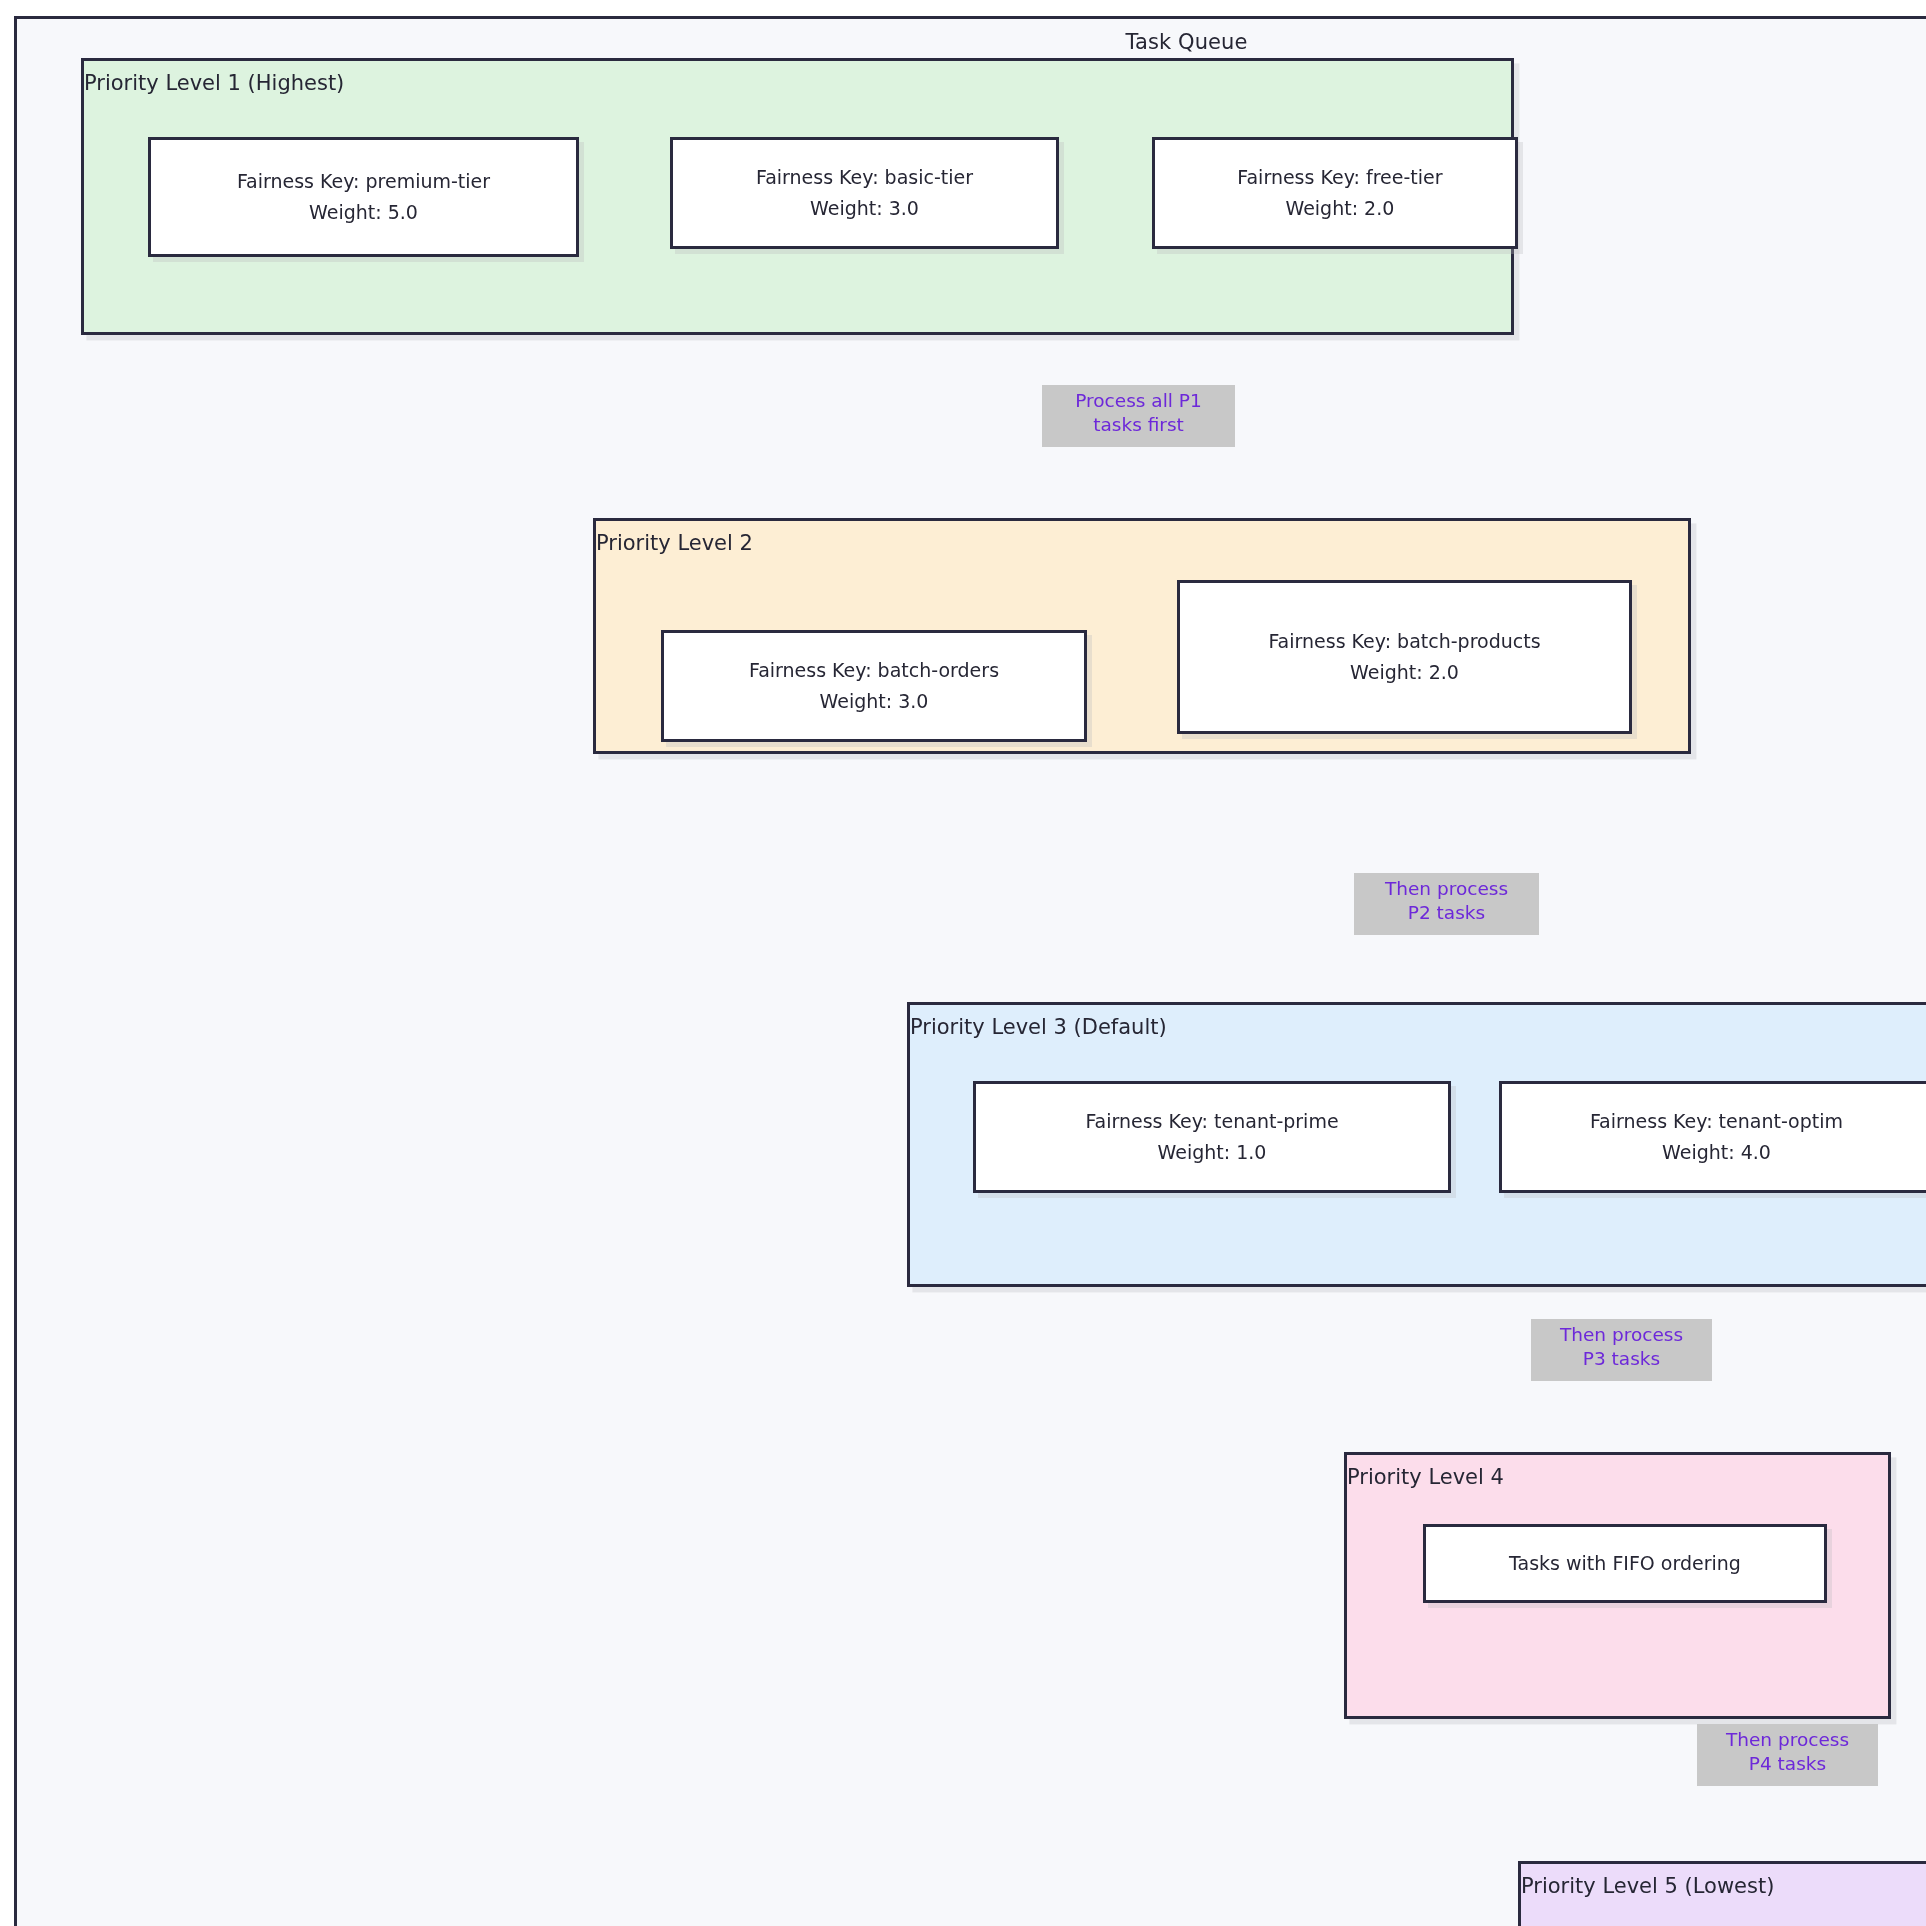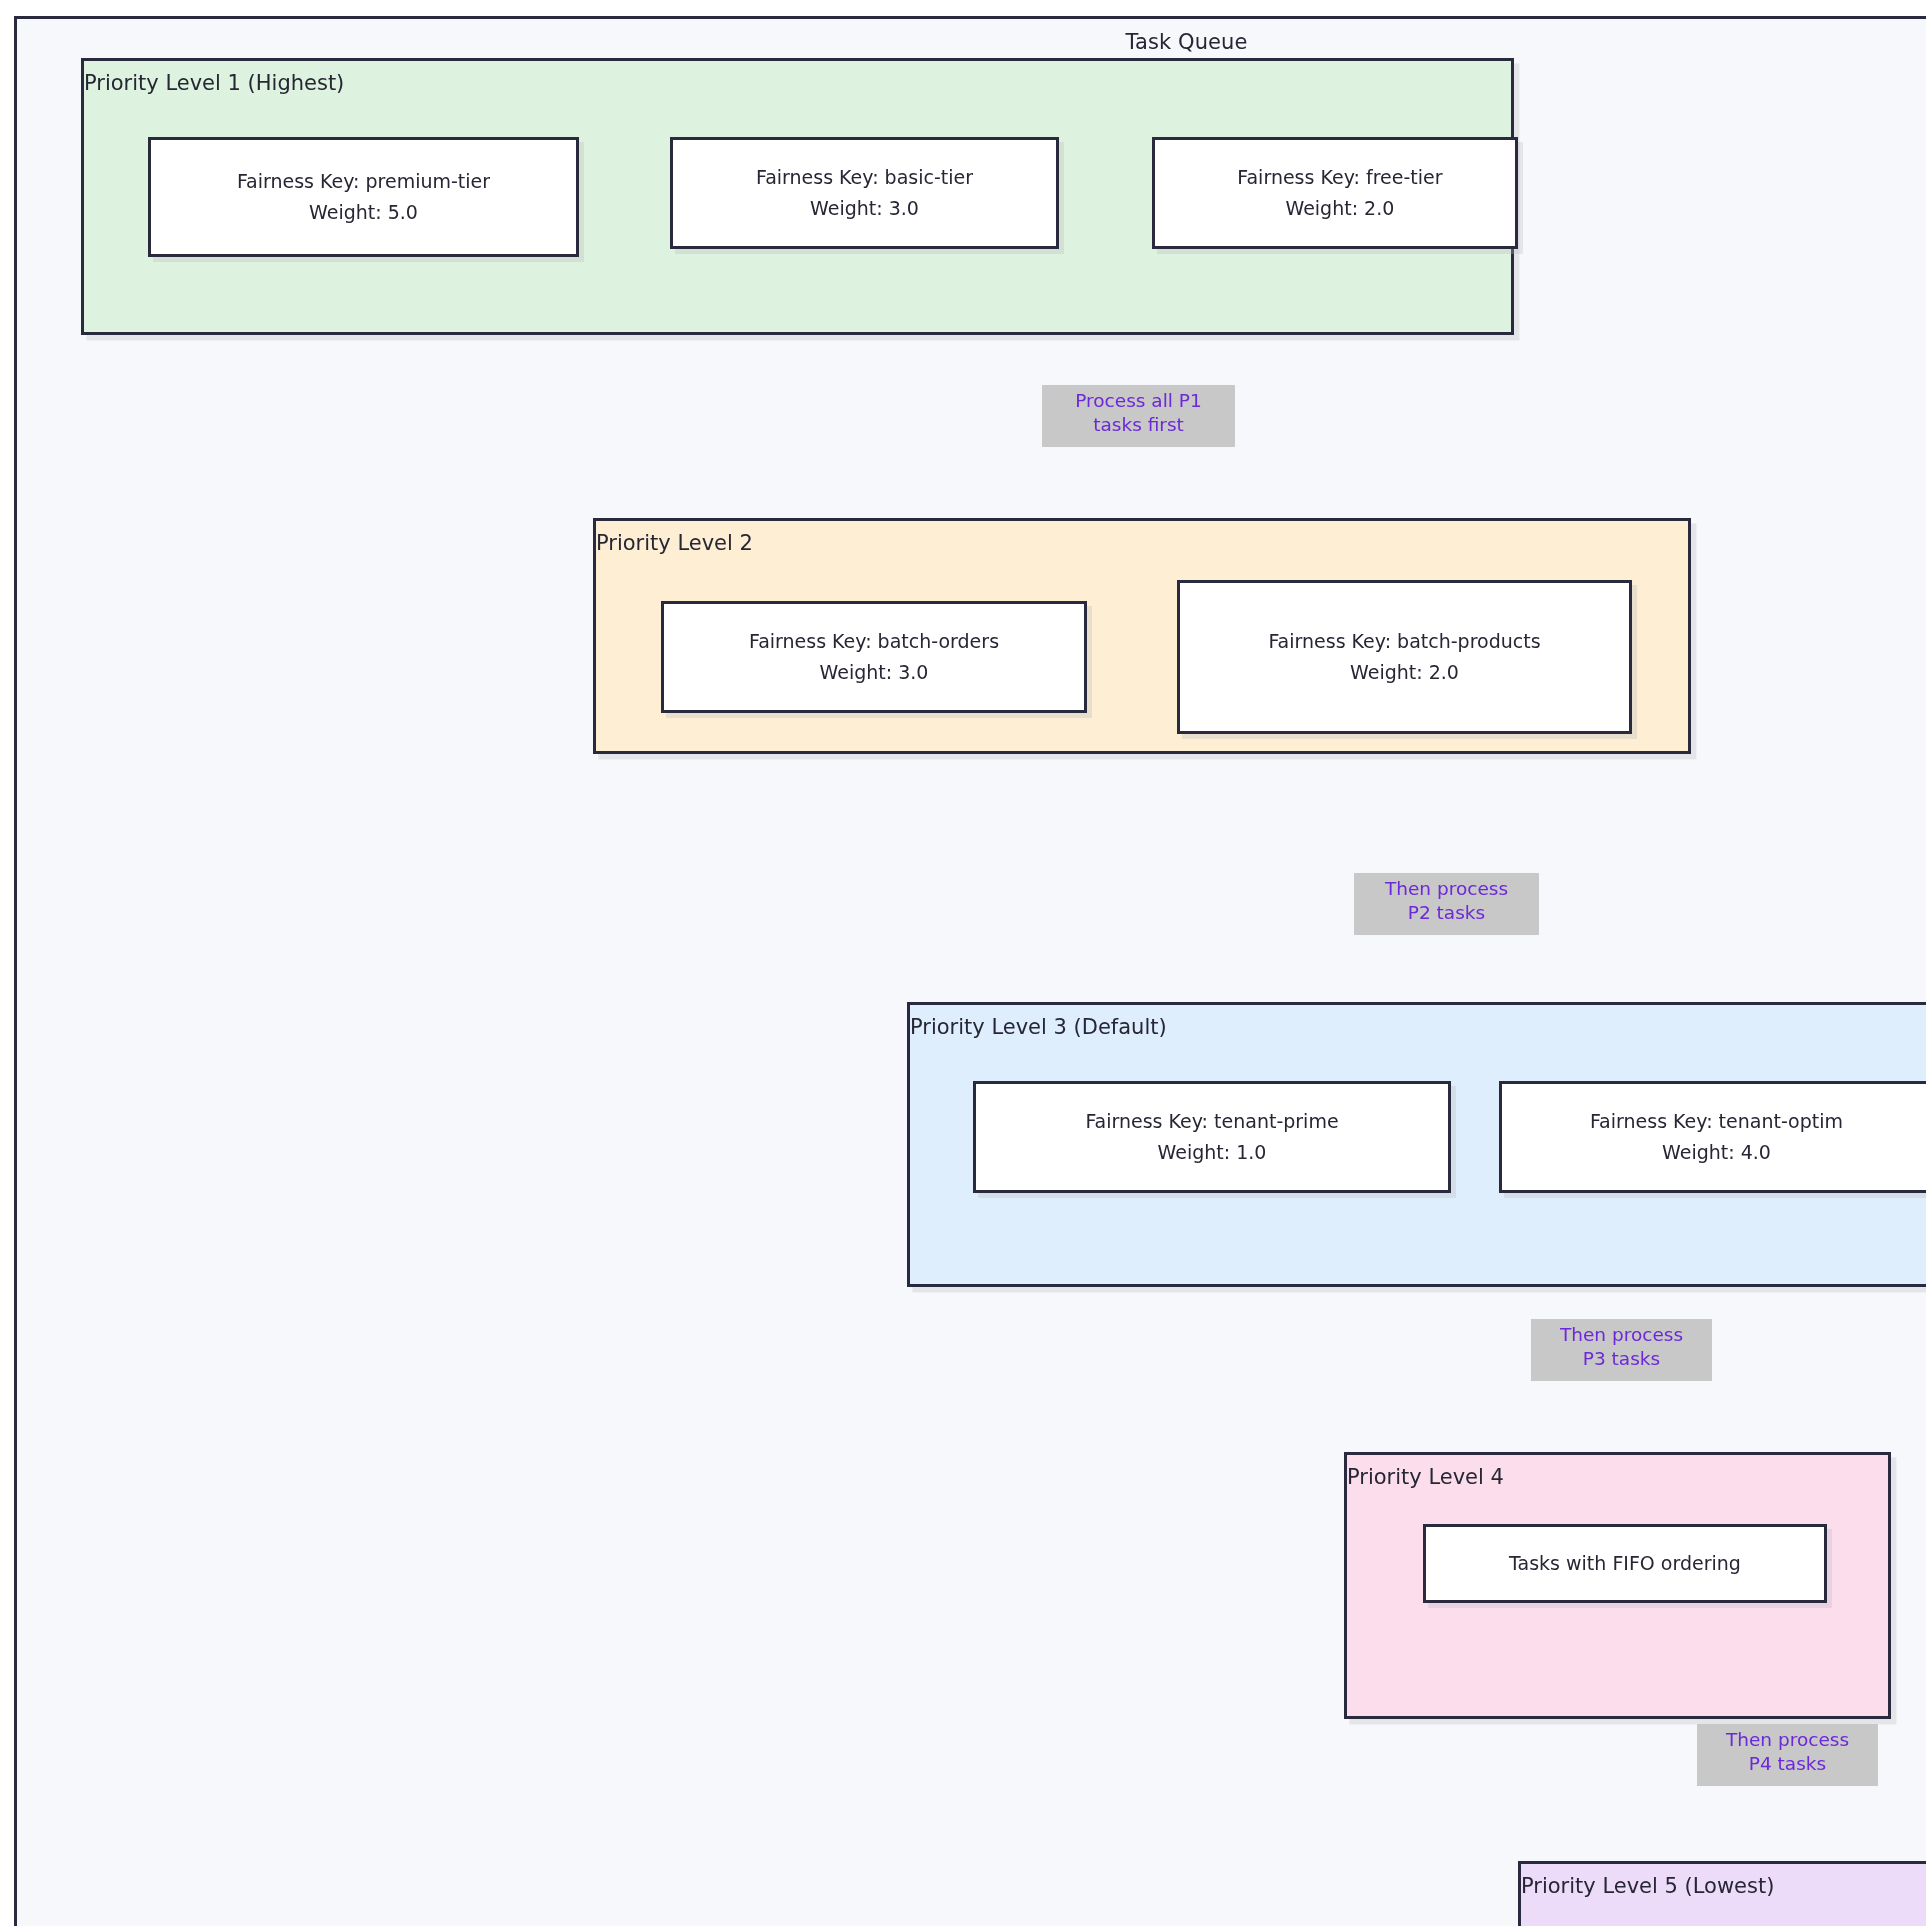--- a/index.html
+++ b/index.html
@@ -91,21 +91,21 @@
   }
   .node .line { display: block; white-space: nowrap; }
   .node.wrap .line { white-space: normal; }
 
   
   #n-premium { left: 148px;  top: 137px;  width: 431px; height: 120px; }
   #n-basic   { left: 670px; top: 137px;  width: 389px; height: 112px; }
   #n-free    { left: 1152px; top: 137px;  width: 366px;  height: 112px; padding-left: 16px; }
 
   
-  #n-batchorders   { left: 661px; top: 601px; width: 426px; height: 112px; }
+  #n-batchorders   { left: 661px; top: 630px; width: 426px; height: 112px; }
   #n-batchproducts { left: 1177px; top: 580px; width: 455px; height: 154px; }
 
   
   #n-tenantprime { left: 973px; top: 1081px; width: 478px; height: 112px; }
   #n-tenantoptim { left: 1499px; top: 1081px; width: 435px; height: 112px; }
 
   
   #n-fifo4 { left: 1423px; top: 1524px; width: 404px; height: 79px; }
 
   

